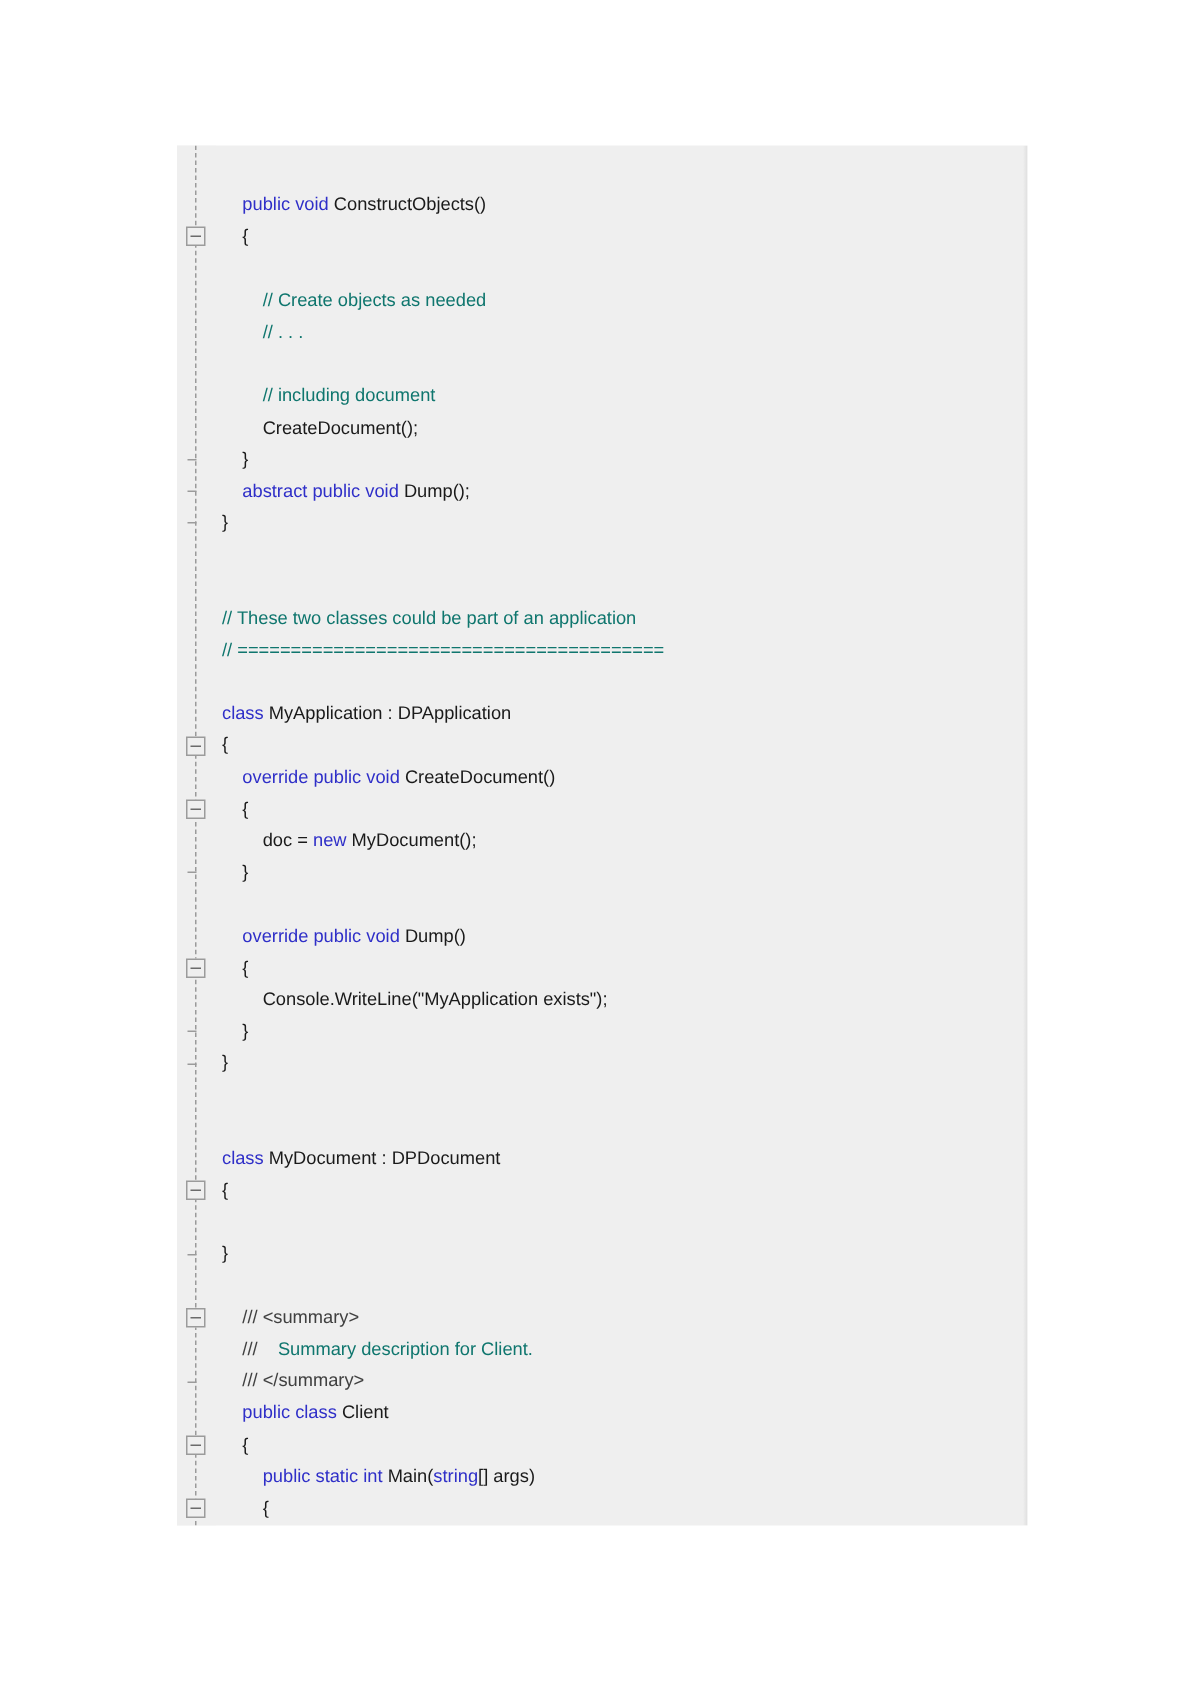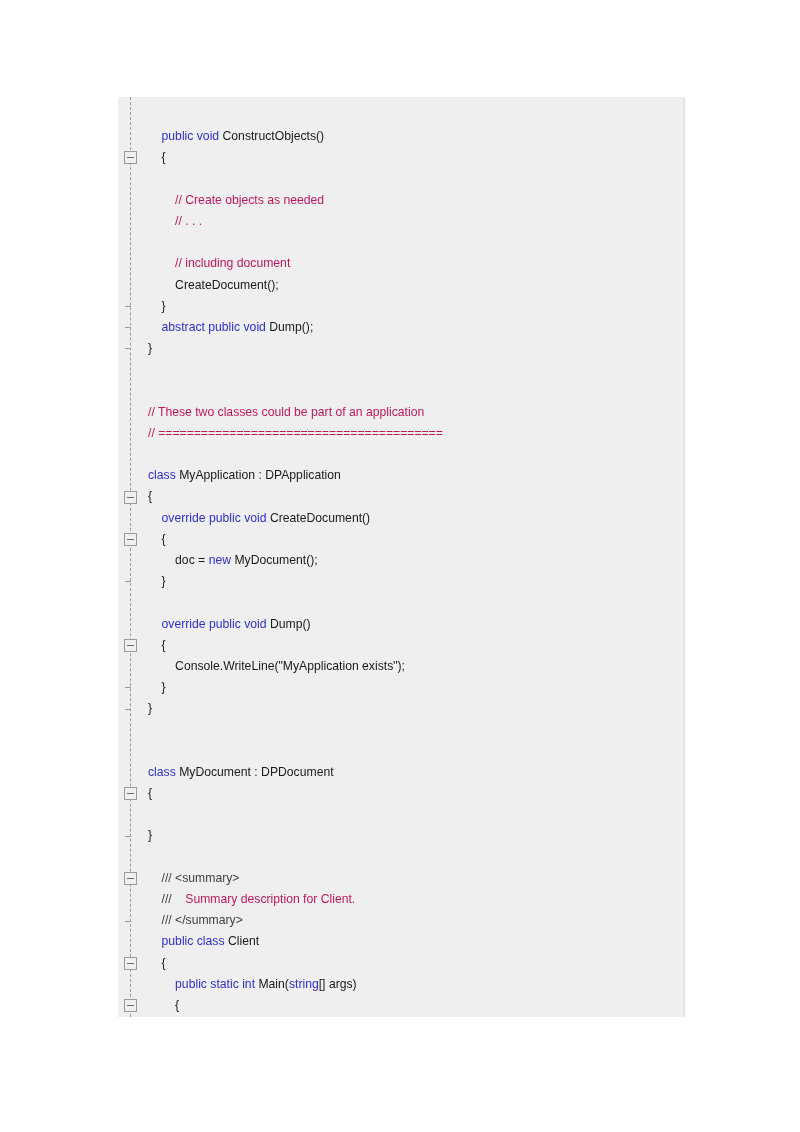--- a/index.html
+++ b/index.html
@@ -73,21 +73,21 @@
     white-space: pre;
   }
   .line {
     height: 21.2px;
     padding-left: 4px;
     white-space: pre;
   }
 
   
   .kw   { color: #2f2fc8; }
-  .cm   { color: #be185d; }
+  .cm   { color: #0f766e; }
   .doc  { color: #404040; }
   .pl   { color: #1a1a1a; }
 
   
   .fold {
     position: absolute;
     left: 6px;
     width: 13px;
     height: 13px;
     box-sizing: border-box;

